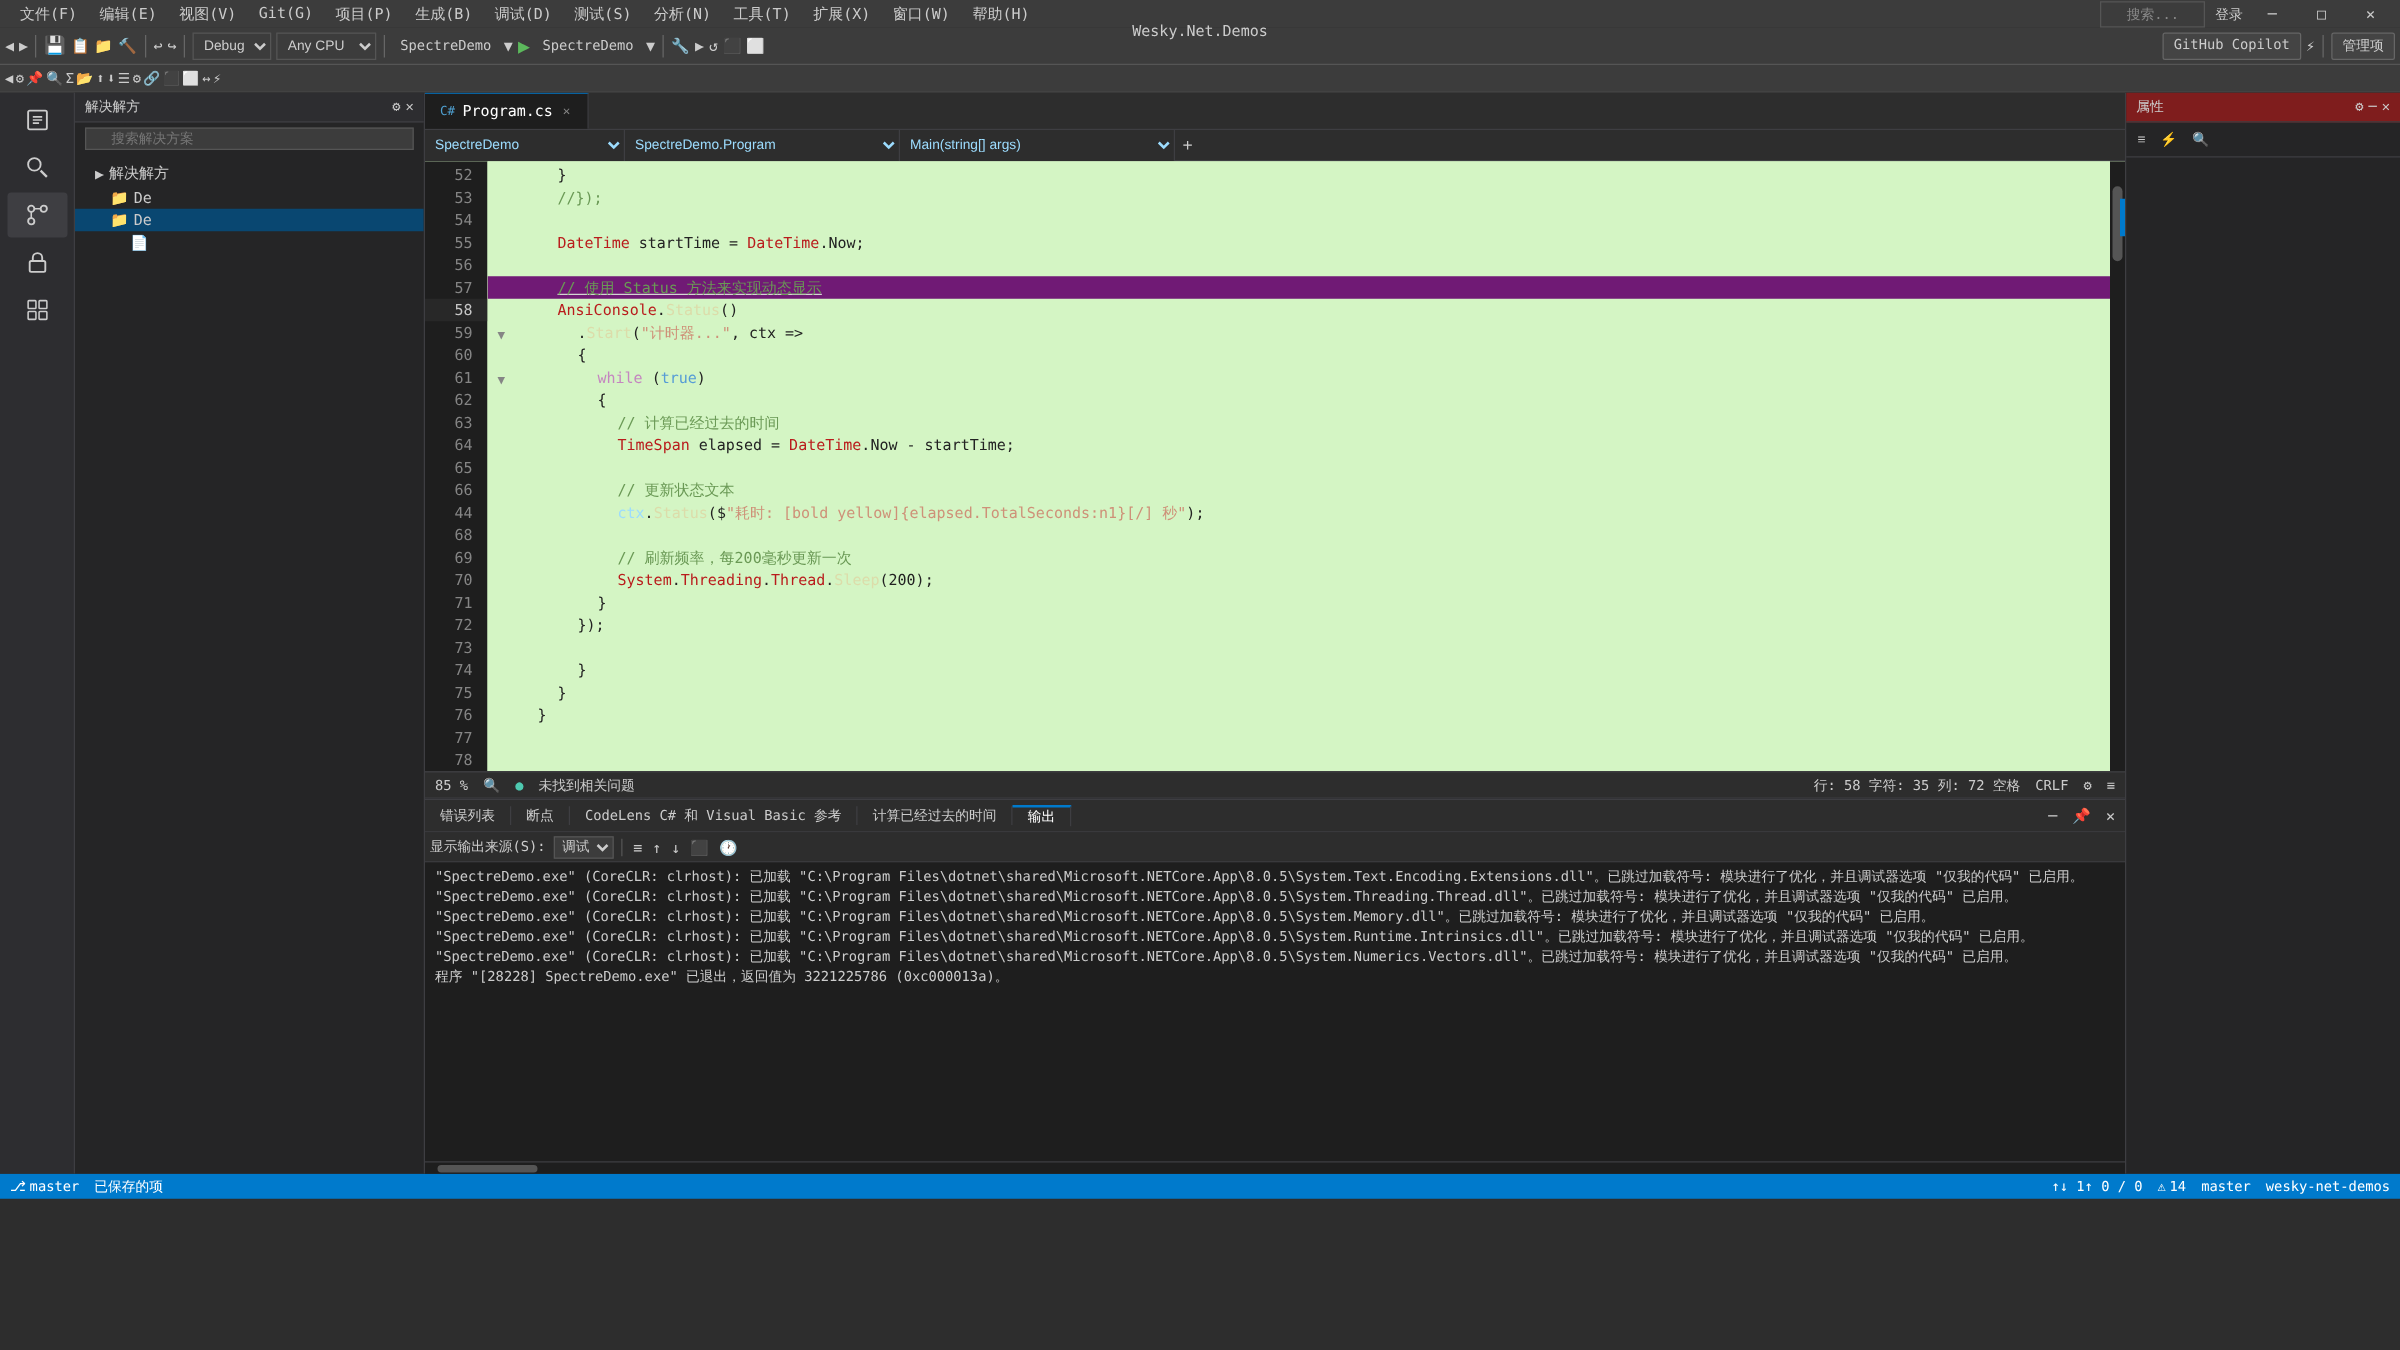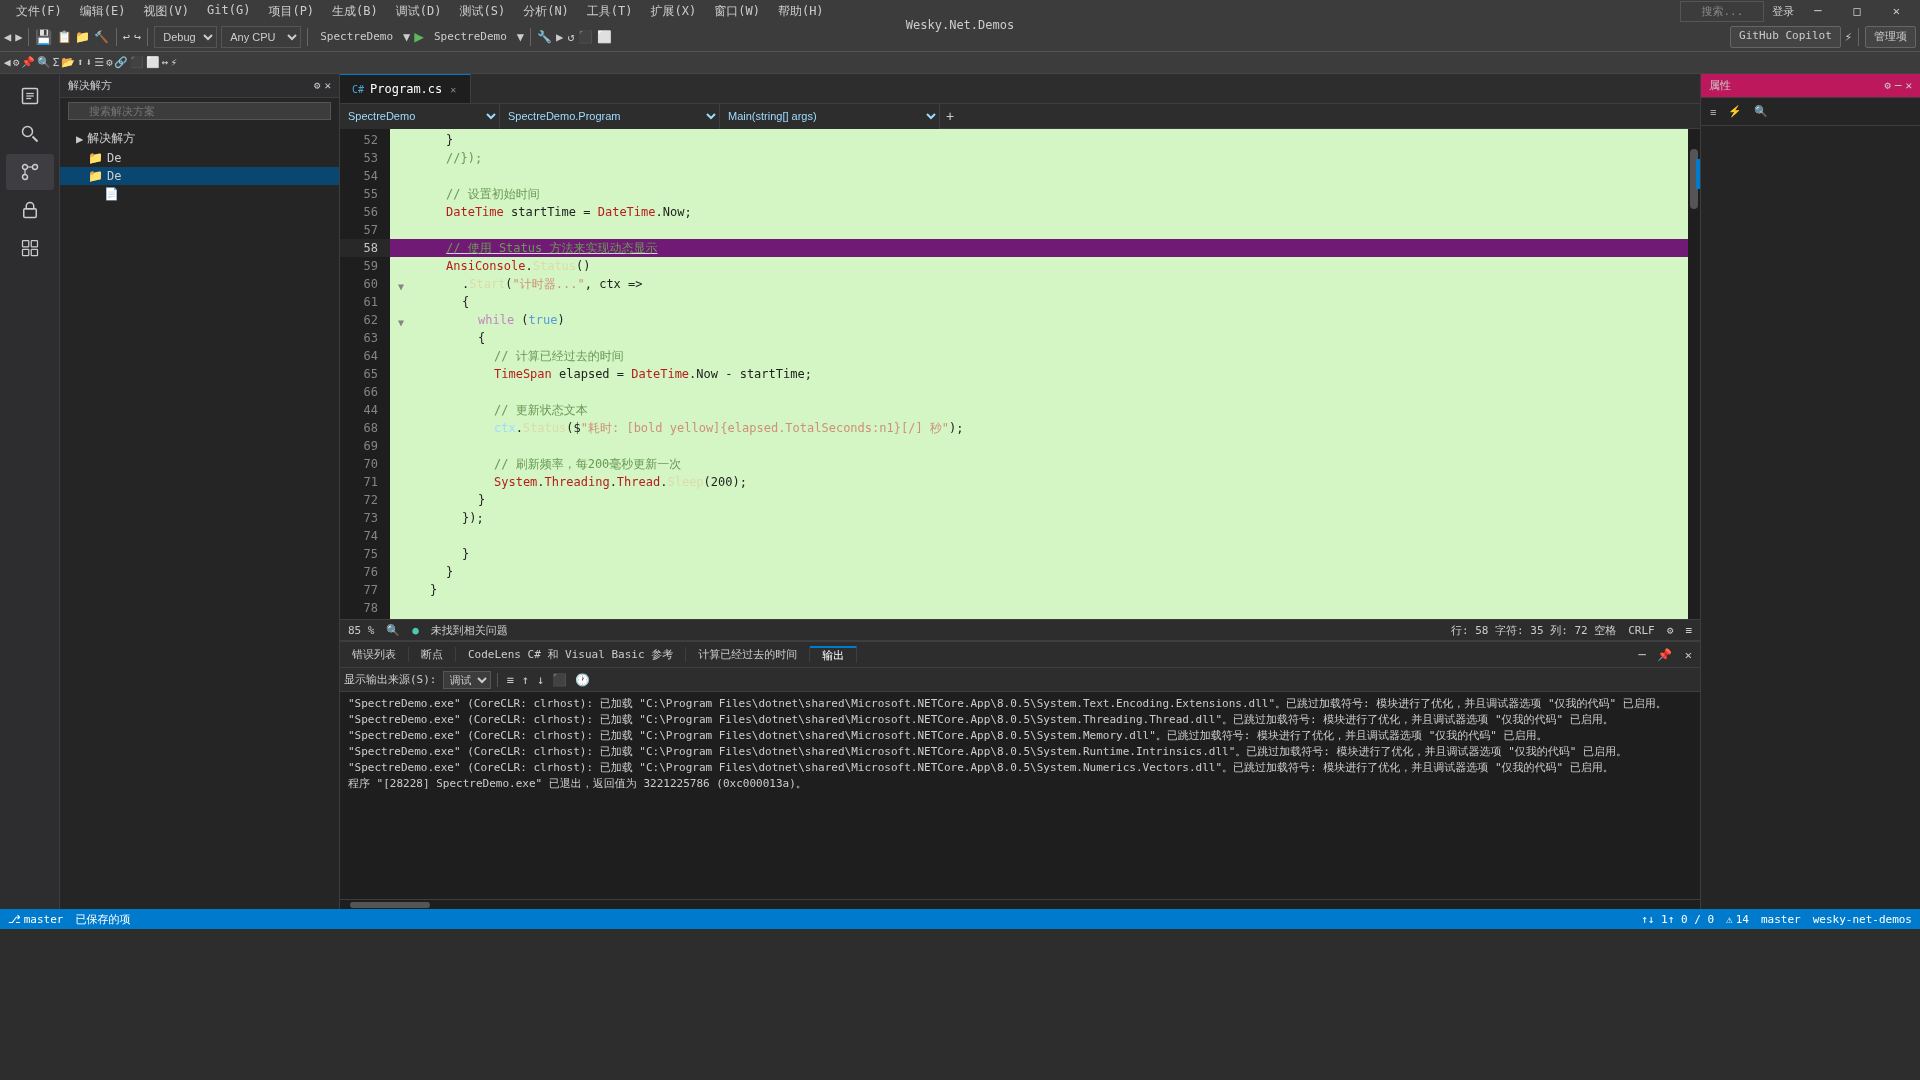--- a/index.html
+++ b/index.html
@@ -65,26 +65,26 @@
     .method { color: #dcdcaa; }
     .prop { color: #9cdcfe; }
     .text-default { color: #222; }
 
     
     .scroll-track { width: 12px; background: #1e1e1e; position: relative; }
     .scroll-thumb { width: 8px; background: #555; position: absolute; left: 2px; top: 30px; height: 80px; border-radius: 4px; }
 
     
     .right-panel { width: 220px; background: #252526; border-left: 1px solid #3e3e42; }
-    .right-header { background: #be185d; padding: 4px 8px; font-size: 11px; color: #ccc; border-bottom: 1px solid #3e3e42; display: flex; align-items: center; justify-content: space-between; }
+    .right-header { background: #7f1d1d; padding: 4px 8px; font-size: 11px; color: #ccc; border-bottom: 1px solid #3e3e42; display: flex; align-items: center; justify-content: space-between; }
     .prop-toolbar { display: flex; align-items: center; gap: 2px; padding: 4px; border-bottom: 1px solid #3e3e42; }
     .prop-btn { background: none; border: 1px solid transparent; color: #ccc; padding: 2px 4px; cursor: pointer; font-size: 11px; }
 
     
-    .output-area { height: 268px; background: #1e1e1e; border-top: 1px solid #3e3e42; display: flex; flex-direction: column; }
+    .output-area { height: 300px; background: #1e1e1e; border-top: 1px solid #3e3e42; display: flex; flex-direction: column; }
     .output-header { height: 26px; background: #2d2d2d; display: flex; align-items: center; border-bottom: 1px solid #3e3e42; }
     .output-toolbar { height: 24px; background: #2d2d2d; display: flex; align-items: center; padding: 0 4px; gap: 2px; border-bottom: 1px solid #3e3e42; }
     .output-source-select { background: #3c3c3c; color: #ccc; border: 1px solid #555; font-size: 11px; height: 18px; padding: 0 2px; }
     .output-content { flex: 1; overflow: auto; padding: 4px 8px; font-size: 11px; color: #d4d4d4; font-family: Consolas, monospace; line-height: 16px; background: #1e1e1e; }
     .output-line { white-space: pre-wrap; word-break: break-all; color: #ccc; }
 
     
     .status-bar { height: 20px; background: #007acc; display: flex; align-items: center; justify-content: space-between; padding: 0 8px; font-size: 11px; color: #fff; }
     .status-left { display: flex; align-items: center; gap: 12px; }
     .status-right { display: flex; align-items: center; gap: 12px; }
@@ -317,21 +317,20 @@
         <div class="ln">75</div>
         <div class="ln">76</div>
         <div class="ln">77</div>
         <div class="ln">78</div>
       </div>
 
       <div class="code-content" style="background:#d4f5c4;flex:1;overflow:auto;">
         <div class="code-line"><span class="indent3"></span><span class="text-default">}</span></div>
         <div class="code-line"><span class="indent3"></span><span class="comment">//});</span></div>
         <div class="code-line">&nbsp;</div>
-        <div class="code-line"><span class="indent3"></span><span class="comment">// 设置初始时间</span></div>
         <div class="code-line"><span class="indent3"></span><span class="type">DateTime</span><span class="text-default"> startTime = </span><span class="type">DateTime</span><span class="text-default">.Now;</span></div>
         <div class="code-line">&nbsp;</div>
         <div class="code-line highlighted"><span class="indent3"></span><span class="comment">// 使用 Status 方法来实现动态显示</span></div>
         <div class="code-line"><span class="indent3"></span><span class="type">AnsiConsole</span><span class="text-default">.</span><span class="method">Status</span><span class="text-default">()</span></div>
         <div class="code-line">
           <span class="fold-btn">▼</span>
           <span class="indent3"></span><span class="text-default">.</span><span class="method">Start</span><span class="text-default">(</span><span class="str">"计时器..."</span><span class="text-default">, ctx =&gt;</span>
         </div>
         <div class="code-line"><span class="indent4"></span><span class="text-default">{</span></div>
         <div class="code-line">

